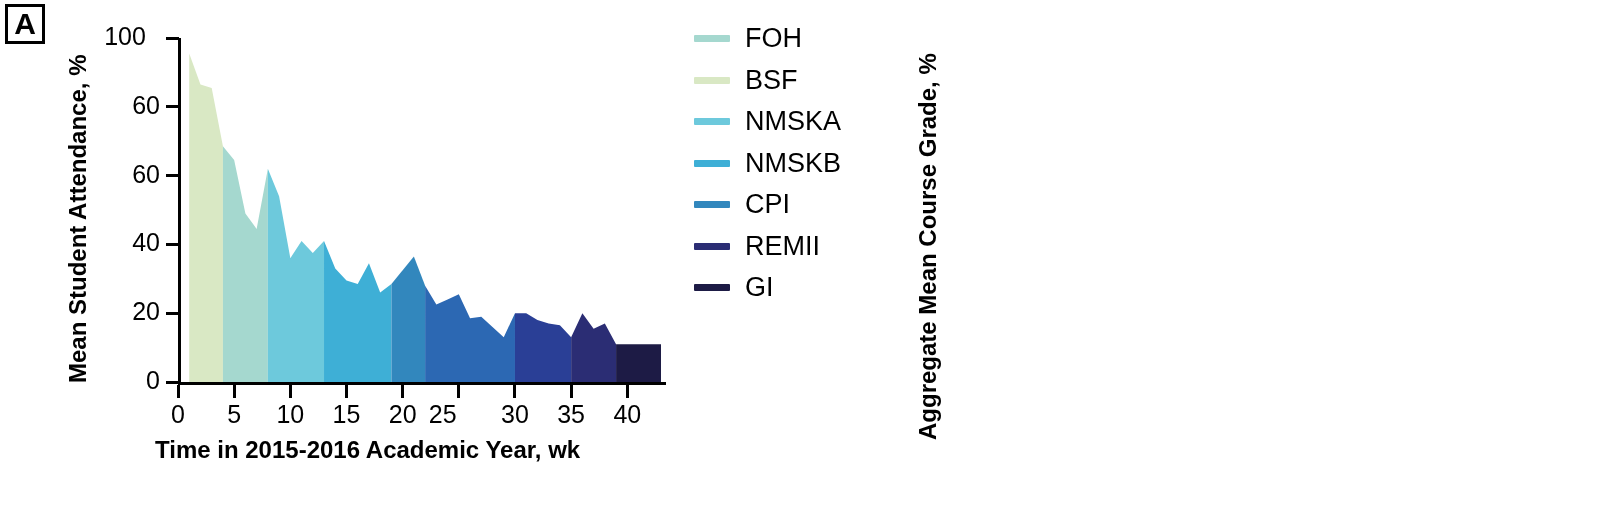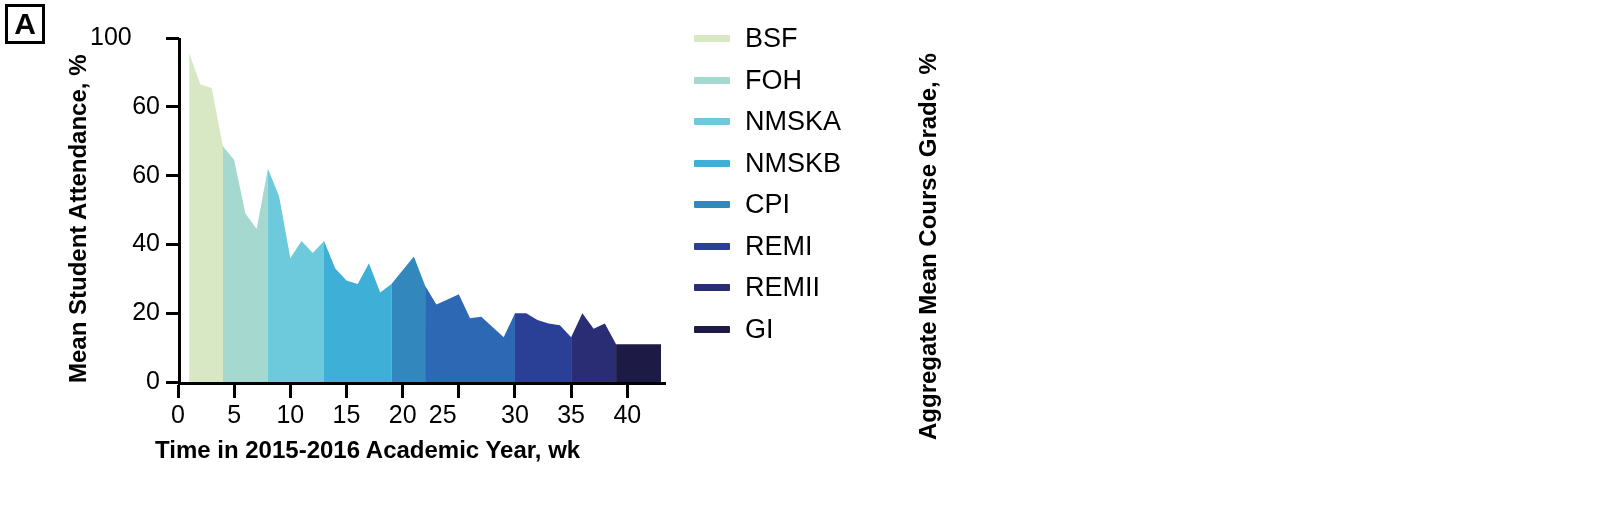--- a/index.html
+++ b/index.html
@@ -115,21 +115,21 @@
         <div class="tick-label" style="right: auto; top: 366px; text-align: right; position: absolute; left: 90px; width: 70px; white-space: nowrap; transform: translateX(0px); display: block;">0</div>
         <div class="axis-line" style="left: 166px; top: 311.7px; width: 13px; height: 3px;"></div>
         <div class="tick-label" style="right: auto; top: 297.2px; text-align: right; position: absolute; left: 90px; width: 70px; white-space: nowrap; transform: translateX(0px); display: block;">20</div>
         <div class="axis-line" style="left: 166px; top: 242.9px; width: 13px; height: 3px;"></div>
         <div class="tick-label" style="right: auto; top: 228.4px; text-align: right; position: absolute; left: 90px; width: 70px; white-space: nowrap; transform: translateX(0px); display: block;">40</div>
         <div class="axis-line" style="left: 166px; top: 174.1px; width: 13px; height: 3px;"></div>
         <div class="tick-label" style="right: auto; top: 159.6px; text-align: right; position: absolute; left: 90px; width: 70px; white-space: nowrap; transform: translateX(0px); display: block;">60</div>
         <div class="axis-line" style="left: 166px; top: 105.3px; width: 13px; height: 3px;"></div>
         <div class="tick-label" style="right: auto; top: 90.8px; text-align: right; position: absolute; left: 90px; width: 70px; white-space: nowrap; transform: translateX(0px); display: block;">60</div>
         <div class="axis-line" style="left: 166px; top: 36.5px; width: 13px; height: 3px;"></div>
-        <div class="tick-label" style="right: auto; top: 22px; text-align: left; position: absolute; left: 90px; width: 70px; white-space: nowrap; transform: translateX(0px); display: block;">100</div>
+        <div class="tick-label" style="right: auto; top: 22px; text-align: center; position: absolute; left: 90px; width: 70px; white-space: nowrap; transform: translateX(0px); display: block;">100</div>
       </div>
     <div id="panelA-xticks">
         <div class="axis-line" style="left: 176.5px; top: 385px; width: 3px; height: 13px;"></div>
         <div class="tick-label" style="left: 148px; top: 400px; width: 60px; text-align: center;">0</div>
         <div class="axis-line" style="left: 232.663px; top: 385px; width: 3px; height: 13px;"></div>
         <div class="tick-label" style="left: 204.163px; top: 400px; width: 60px; text-align: center;">5</div>
         <div class="axis-line" style="left: 288.826px; top: 385px; width: 3px; height: 13px;"></div>
         <div class="tick-label" style="left: 260.326px; top: 400px; width: 60px; text-align: center;">10</div>
         <div class="axis-line" style="left: 344.988px; top: 385px; width: 3px; height: 13px;"></div>
         <div class="tick-label" style="left: 316.488px; top: 400px; width: 60px; text-align: center;">15</div>
@@ -142,42 +142,38 @@
         <div class="axis-line" style="left: 569.64px; top: 385px; width: 3px; height: 13px;"></div>
         <div class="tick-label" style="left: 541.14px; top: 400px; width: 60px; text-align: center;">35</div>
         <div class="axis-line" style="left: 625.802px; top: 385px; width: 3px; height: 13px;"></div>
         <div class="tick-label" style="left: 597.302px; top: 400px; width: 60px; text-align: center;">40</div>
       </div>
 
     <div class="axis-title" id="panelA-xlabel" style="left: 155px; top: 436px;">Time in 2015-2016 Academic Year, wk</div>
 
     <div id="legend">
         <div class="legend-row">
+          <div class="legend-swatch" style="background: rgb(165, 216, 207);"></div>
+          <div class="legend-label">FOH</div>
+        </div>
+        <div class="legend-row">
           <div class="legend-swatch" style="background: rgb(217, 232, 196);"></div>
           <div class="legend-label">BSF</div>
-        </div>
-        <div class="legend-row">
-          <div class="legend-swatch" style="background: rgb(165, 216, 207);"></div>
-          <div class="legend-label">FOH</div>
         </div>
         <div class="legend-row">
           <div class="legend-swatch" style="background: rgb(109, 201, 220);"></div>
           <div class="legend-label">NMSKA</div>
         </div>
         <div class="legend-row">
           <div class="legend-swatch" style="background: rgb(62, 175, 214);"></div>
           <div class="legend-label">NMSKB</div>
         </div>
         <div class="legend-row">
           <div class="legend-swatch" style="background: rgb(50, 135, 189);"></div>
           <div class="legend-label">CPI</div>
-        </div>
-        <div class="legend-row">
-          <div class="legend-swatch" style="background: rgb(42, 63, 150);"></div>
-          <div class="legend-label">REMI</div>
         </div>
         <div class="legend-row">
           <div class="legend-swatch" style="background: rgb(43, 45, 116);"></div>
           <div class="legend-label">REMII</div>
         </div>
         <div class="legend-row">
           <div class="legend-swatch" style="background: rgb(29, 27, 69);"></div>
           <div class="legend-label">GI</div>
         </div>
       </div>

